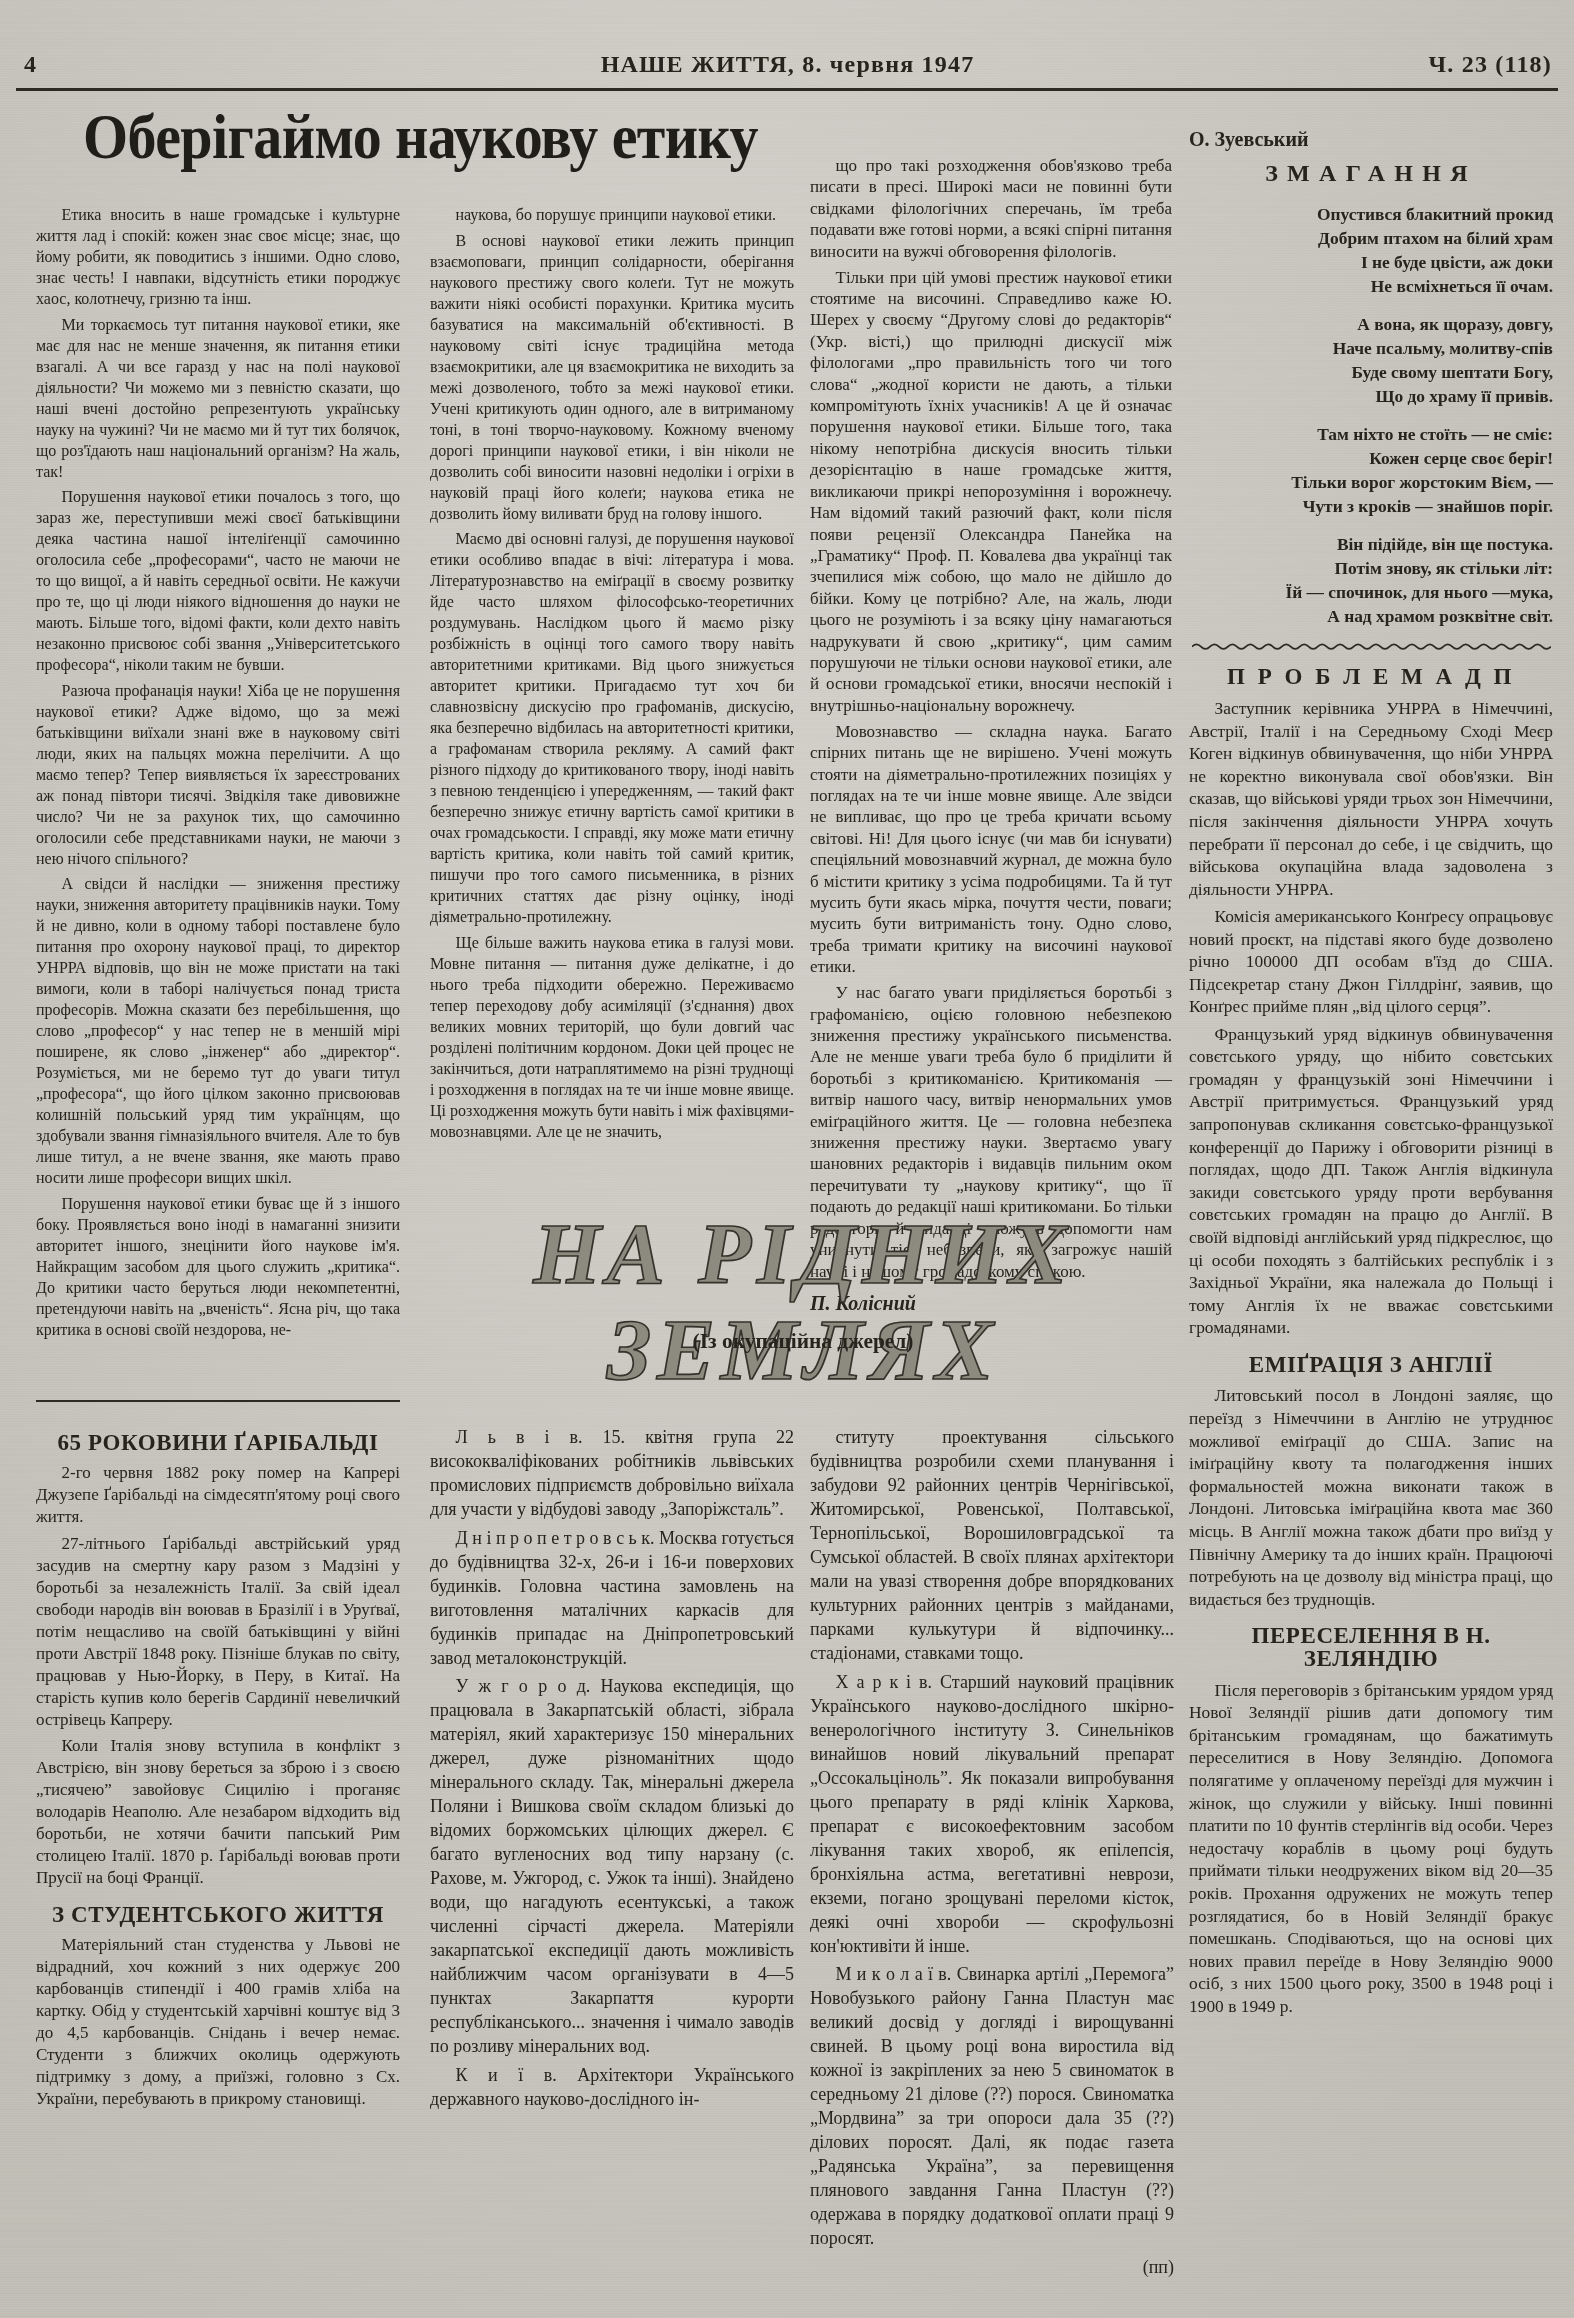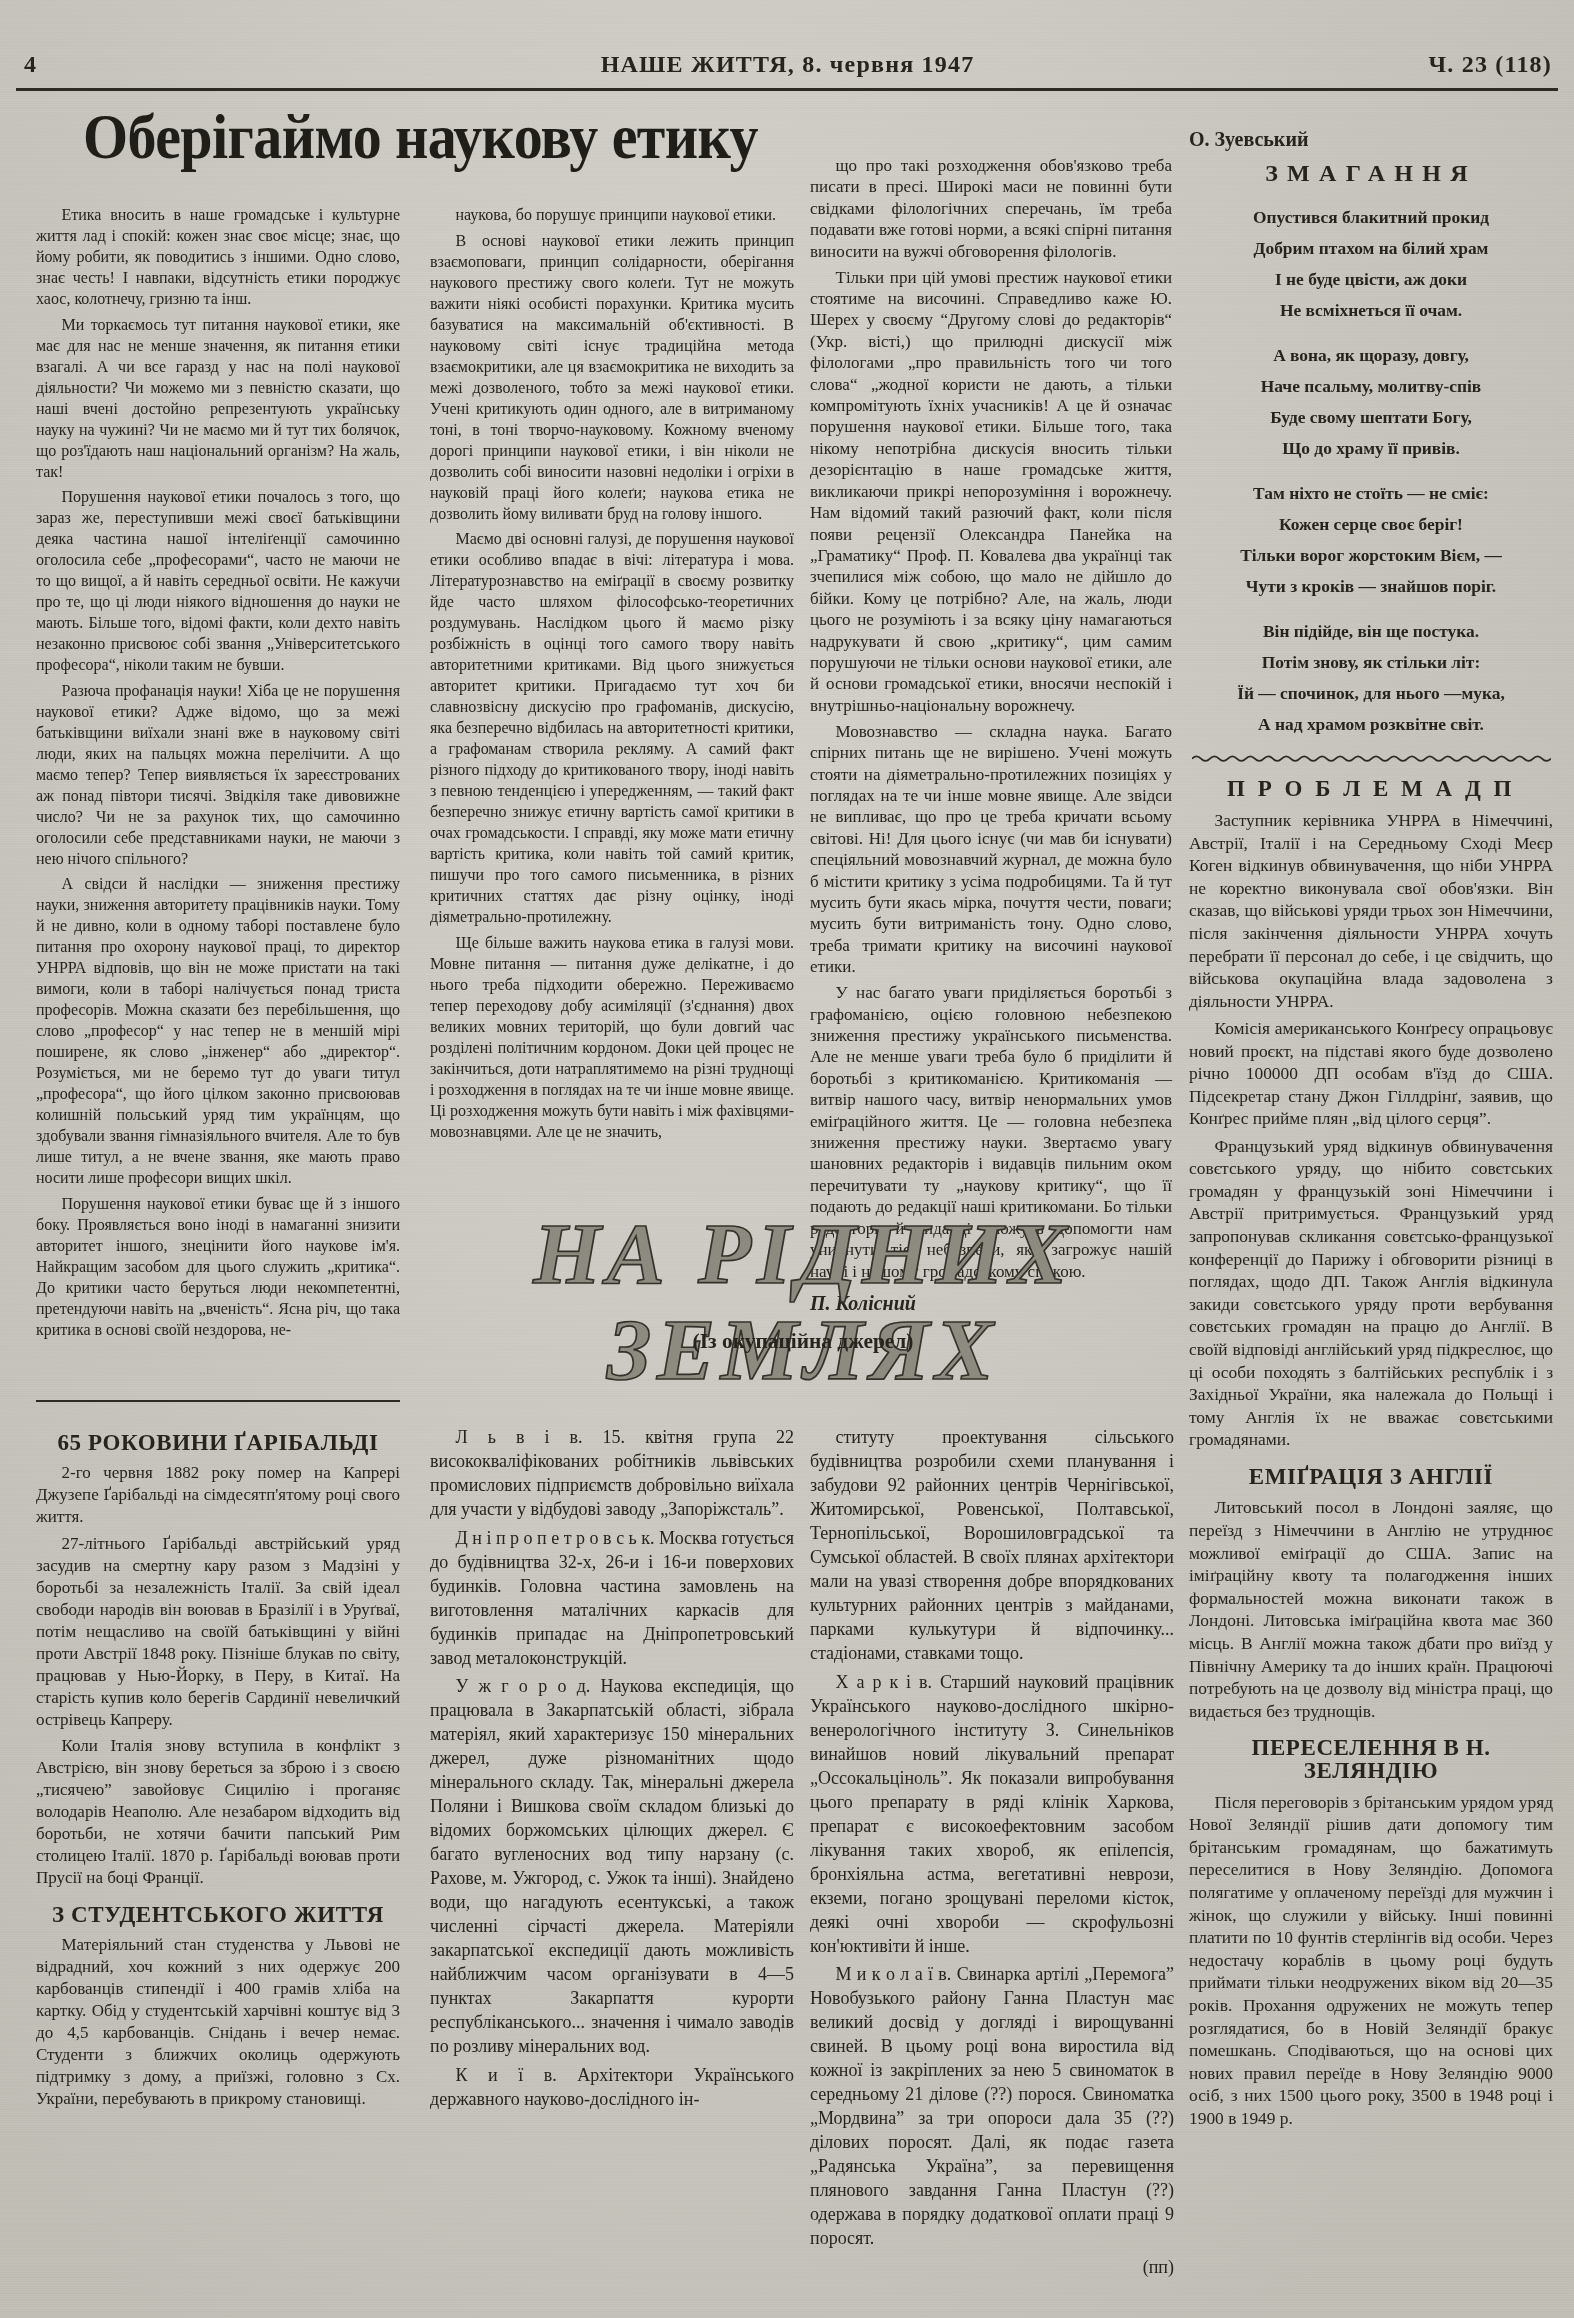--- a/index.html
+++ b/index.html
@@ -30,22 +30,22 @@
   .col p { margin:0 0 4.6px 0; text-indent:25.5px; }
 
   #col1 { left:36px;  top:204px; width:364px; font-size:16px; line-height:21px; height:1165px; overflow:hidden; }
   #col2 { left:430px; top:204px; width:364px; font-size:16px; line-height:21px; height:1006px; overflow:hidden; }
   #col3 { left:810px; top:155px; width:362px; font-size:17px; line-height:21.4px; }
   .signature { display:block; font-style:italic; font-weight:bold; font-size:20px; margin-top:11px; }
 
   #col4 { left:1189px; top:128px; width:364px; font-size:17.4px; line-height:22.6px; }
   .author { font-size:20px; font-weight:bold; display:block; }
   .poem-title { text-align:center; font-weight:bold; font-size:24px; letter-spacing:9.3px; margin:11.6px 0 17.4px 0; }
-  .poem .stanza { white-space:pre-line; font-weight:bold; font-size:17.4px; line-height:31px;
-                  margin:0 0 14px 0; text-indent:0; text-align:center; }
+  .poem .stanza { white-space:pre-line; font-weight:bold; font-size:17.4px; line-height:24px;
+                  margin:0 0 14px 0; text-indent:0; text-align:right; }
   .wavy { display:block; margin:3.5px auto 5.8px auto; }
   .section-title { text-align:center; font-weight:bold; font-size:23px; margin:15px 0 8px 0; letter-spacing:0.6px; }
   .section-title.spread { letter-spacing:3.5px; }
 
   #garibaldi { left:36px; top:1417px; width:364px; font-size:17px; line-height:22px; }
 
   .nl-headline {
     position:absolute; left:429px; top:1206px; width:748px; text-align:center;
     font-size:87px; font-weight:bold; font-style:italic; letter-spacing:5.8px;
     color:#8d8a80; -webkit-text-stroke:1.7px #34322a; line-height:1.1;

